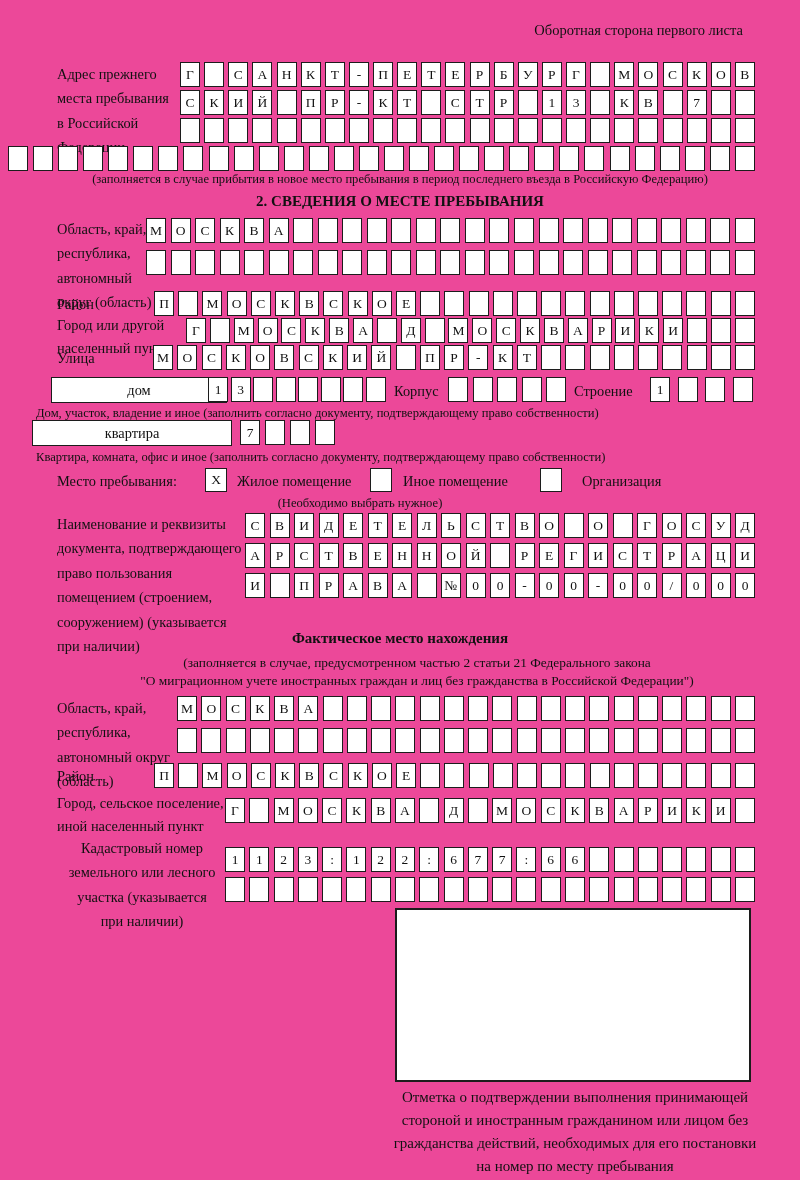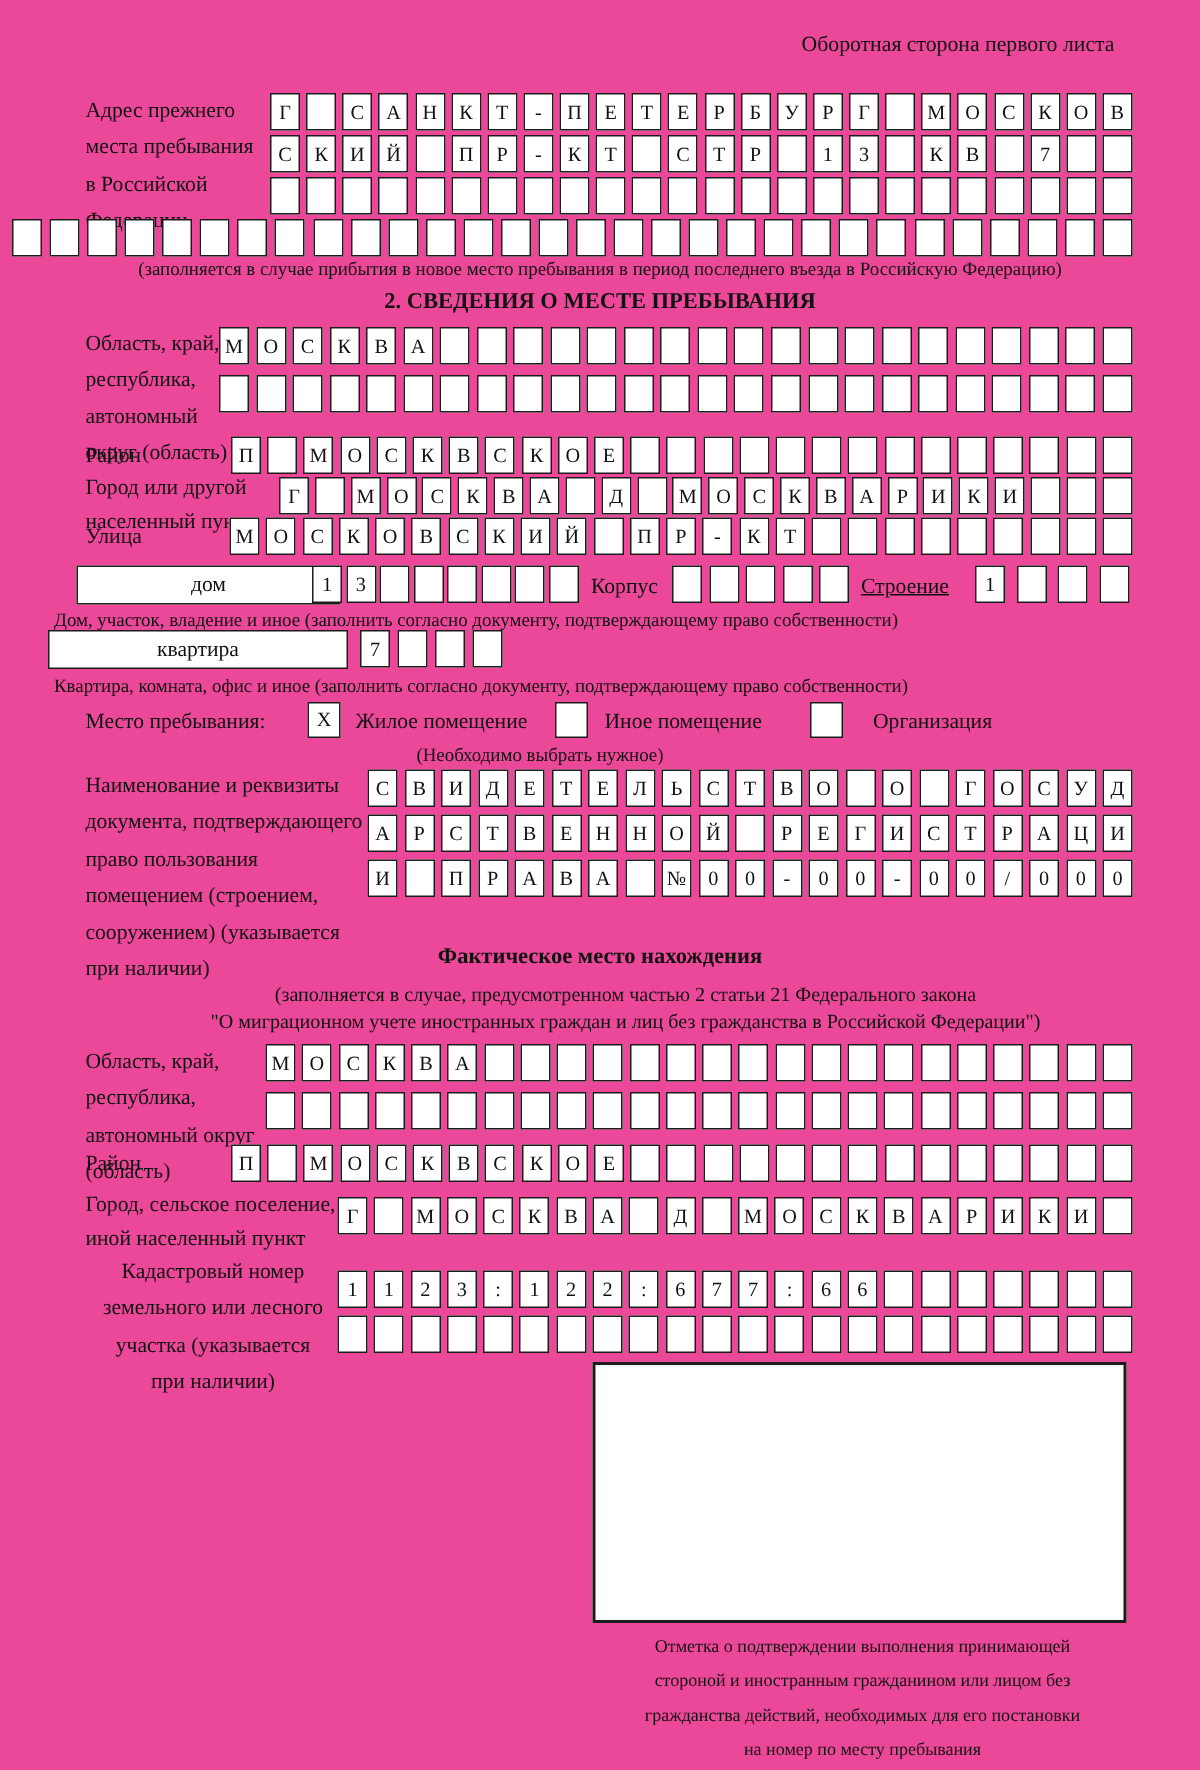--- a/index.html
+++ b/index.html
@@ -13,21 +13,21 @@
   .lbl{font-size:14.4px;line-height:24.4px;}
   .lbl2{font-size:14.4px;line-height:23px;}
   .cap{font-size:12.6px;}
   .title{font-size:15px;font-weight:bold;text-align:center;}
   .center{text-align:center;}
   .widebox{border:1.5px solid #1c1c1c;box-sizing:border-box;height:26px;
            display:flex;align-items:center;justify-content:center;font-size:14.4px;background:#fff;}
   .chk{position:absolute;width:22px;height:24px;border:1.5px solid #1c1c1c;box-sizing:border-box;
        display:flex;align-items:center;justify-content:center;font-size:13.5px;background:#fff;}
   .stamp{position:absolute;border:2px solid #1c1c1c;box-sizing:border-box;background:#fff;}
-  .caplines{font-size:12px;line-height:23px;text-align:center;}
+  .caplines{font-size:15px;line-height:23px;text-align:center;}
 </style>
 </head>
 <body>
 
 <div id="page">
 
   <div class="abs" style="top:22px;right:57px;font-size:14.5px;">Оборотная сторона первого листа</div>
 
   <div class="abs lbl" style="left:57px;top:62px;width:125px;">
       <div>Адрес прежнего</div>
@@ -311,21 +311,21 @@
       <div class="cell"></div>
     </div>
   <div class="abs lbl" style="left:394px;top:379px;">Корпус</div>
   <div class="cells" style="left:448px;top:377px;width:118px;">
       <div class="cell"></div>
       <div class="cell"></div>
       <div class="cell"></div>
       <div class="cell"></div>
       <div class="cell"></div>
     </div>
-  <div class="abs lbl" style="left:574px;top:379px;text-decoration:underline;">Строение</div>
+  <div class="abs lbl" style="left:574px;top:379px;">Строение</div>
   <div class="cells" style="left:650px;top:377px;width:103px;">
       <div class="cell">1</div>
       <div class="cell"></div>
       <div class="cell"></div>
       <div class="cell"></div>
     </div>
   <div class="abs cap" style="left:36px;top:406px;width:740px;">Дом, участок, владение и иное (заполнить согласно документу, подтверждающему право собственности)</div>
 
   <div class="widebox abs" style="left:32px;top:420px;width:200px;">квартира</div>
   <div class="cells" style="left:240px;top:420px;width:95px;">

